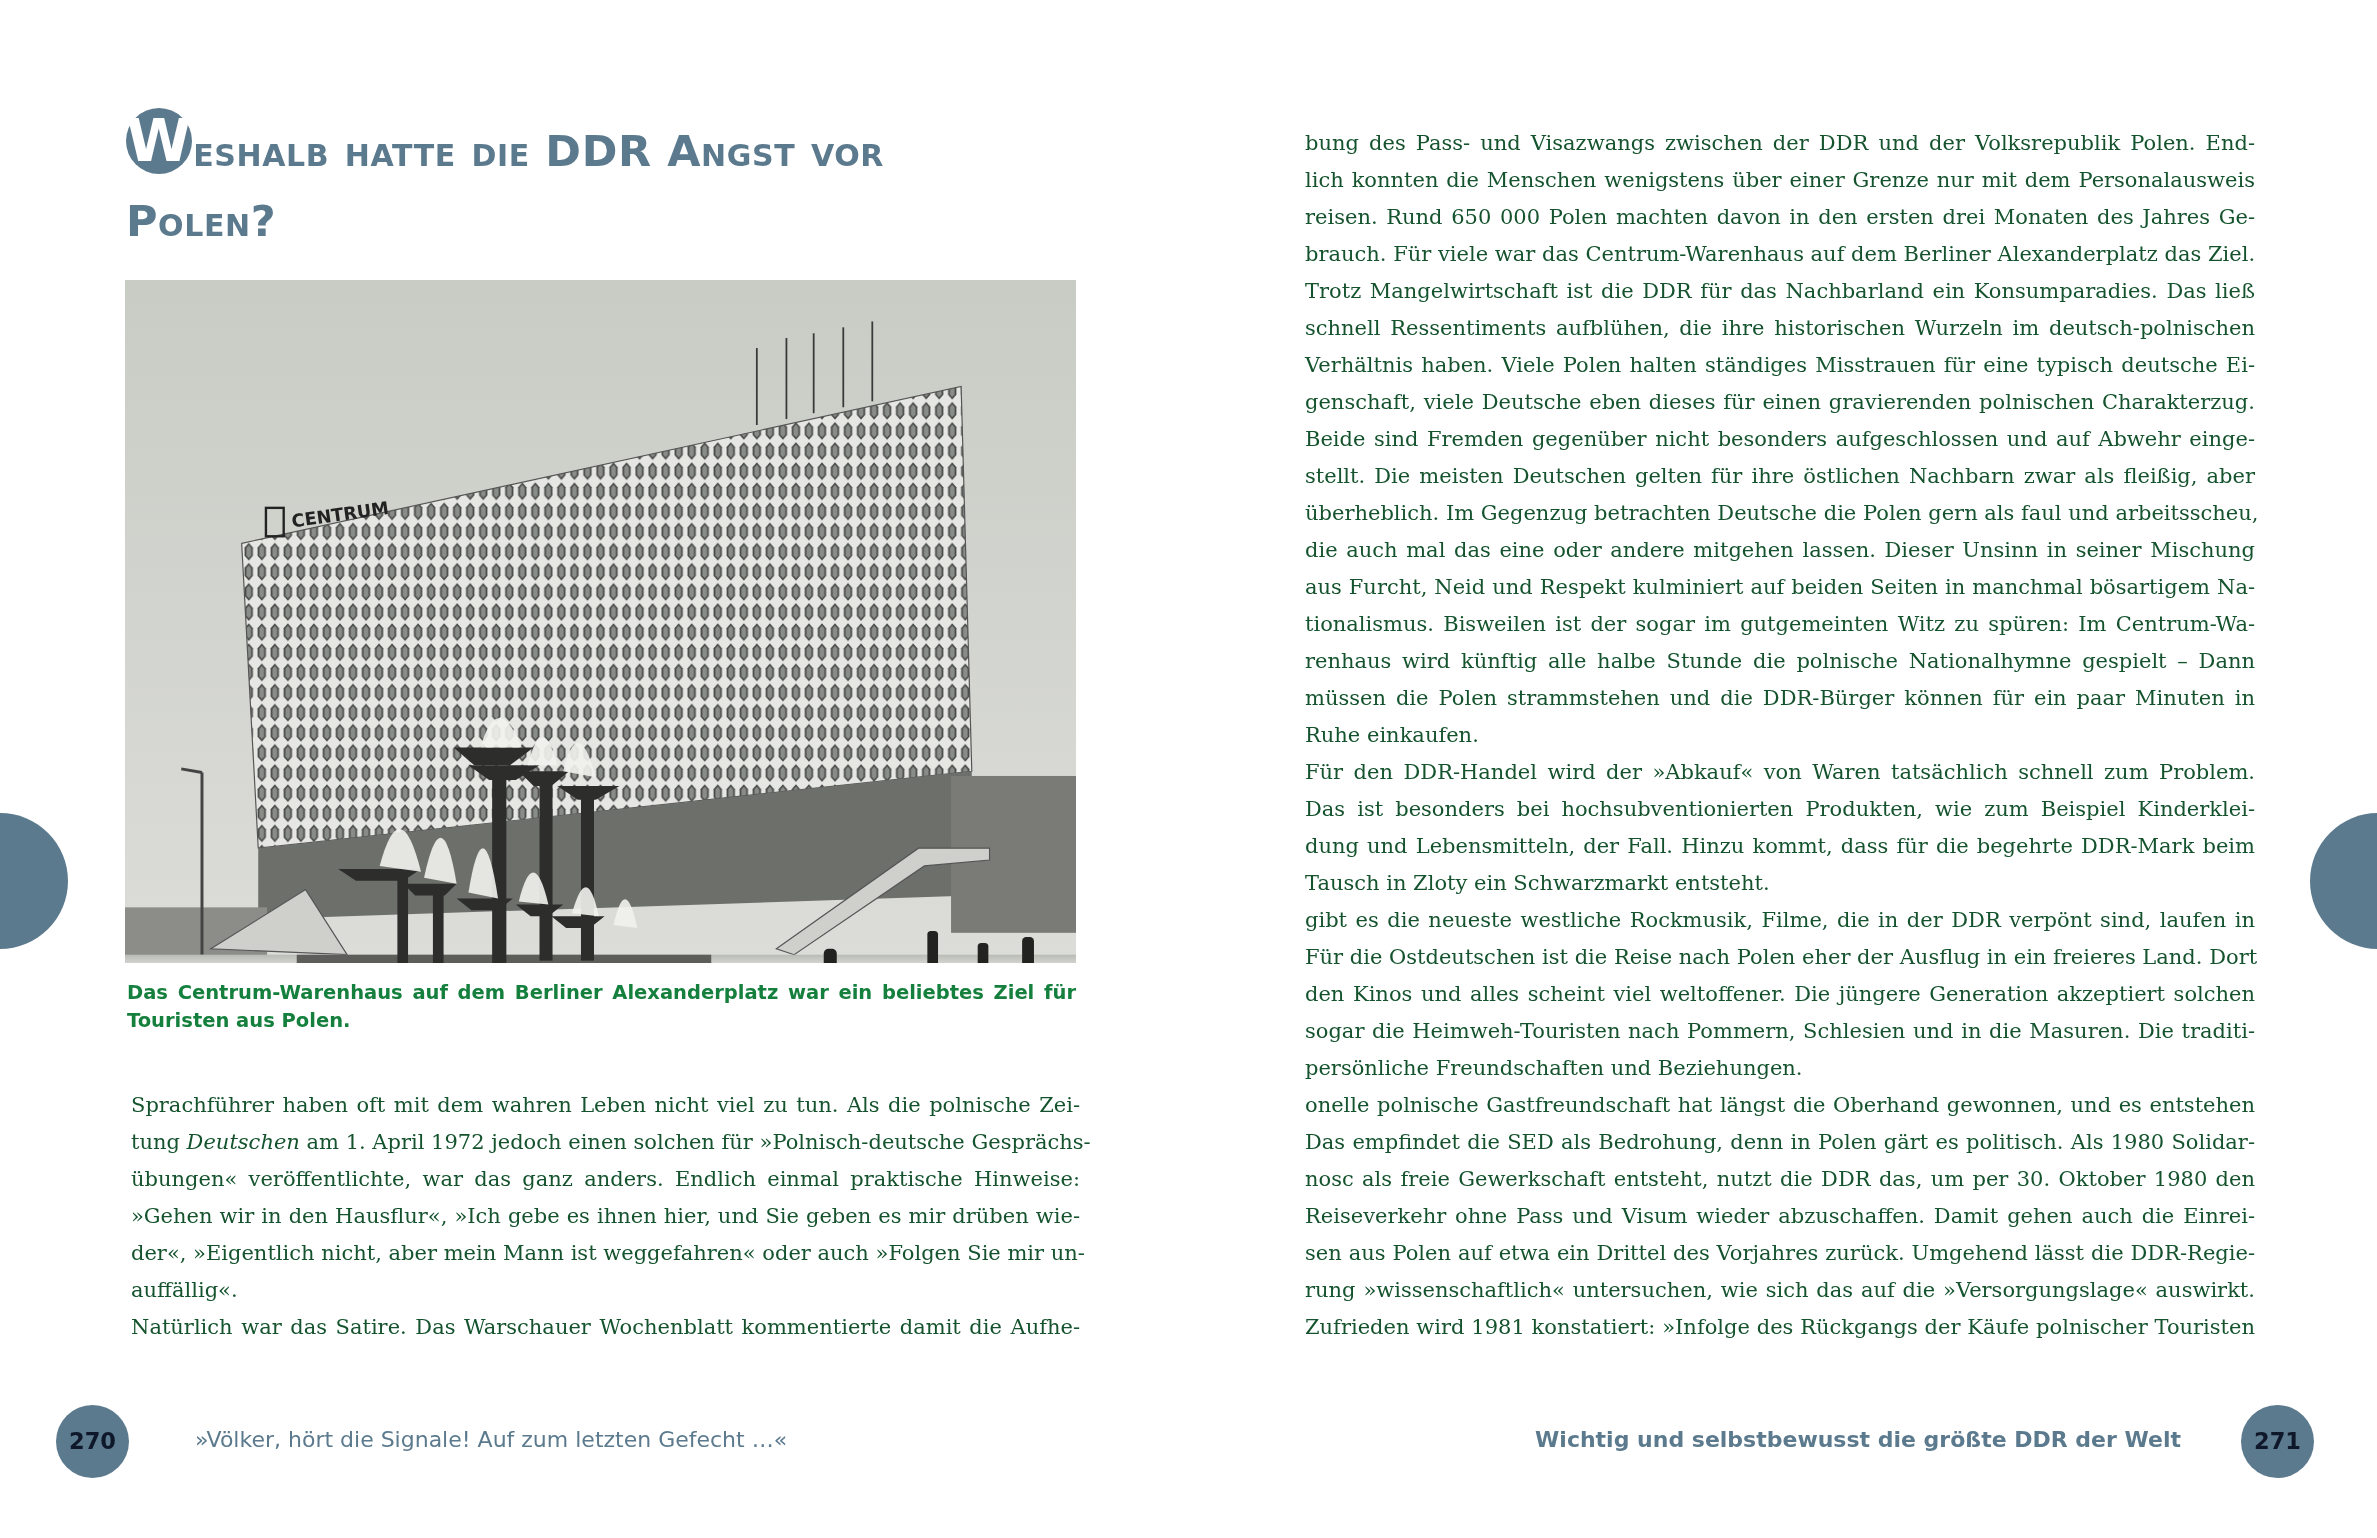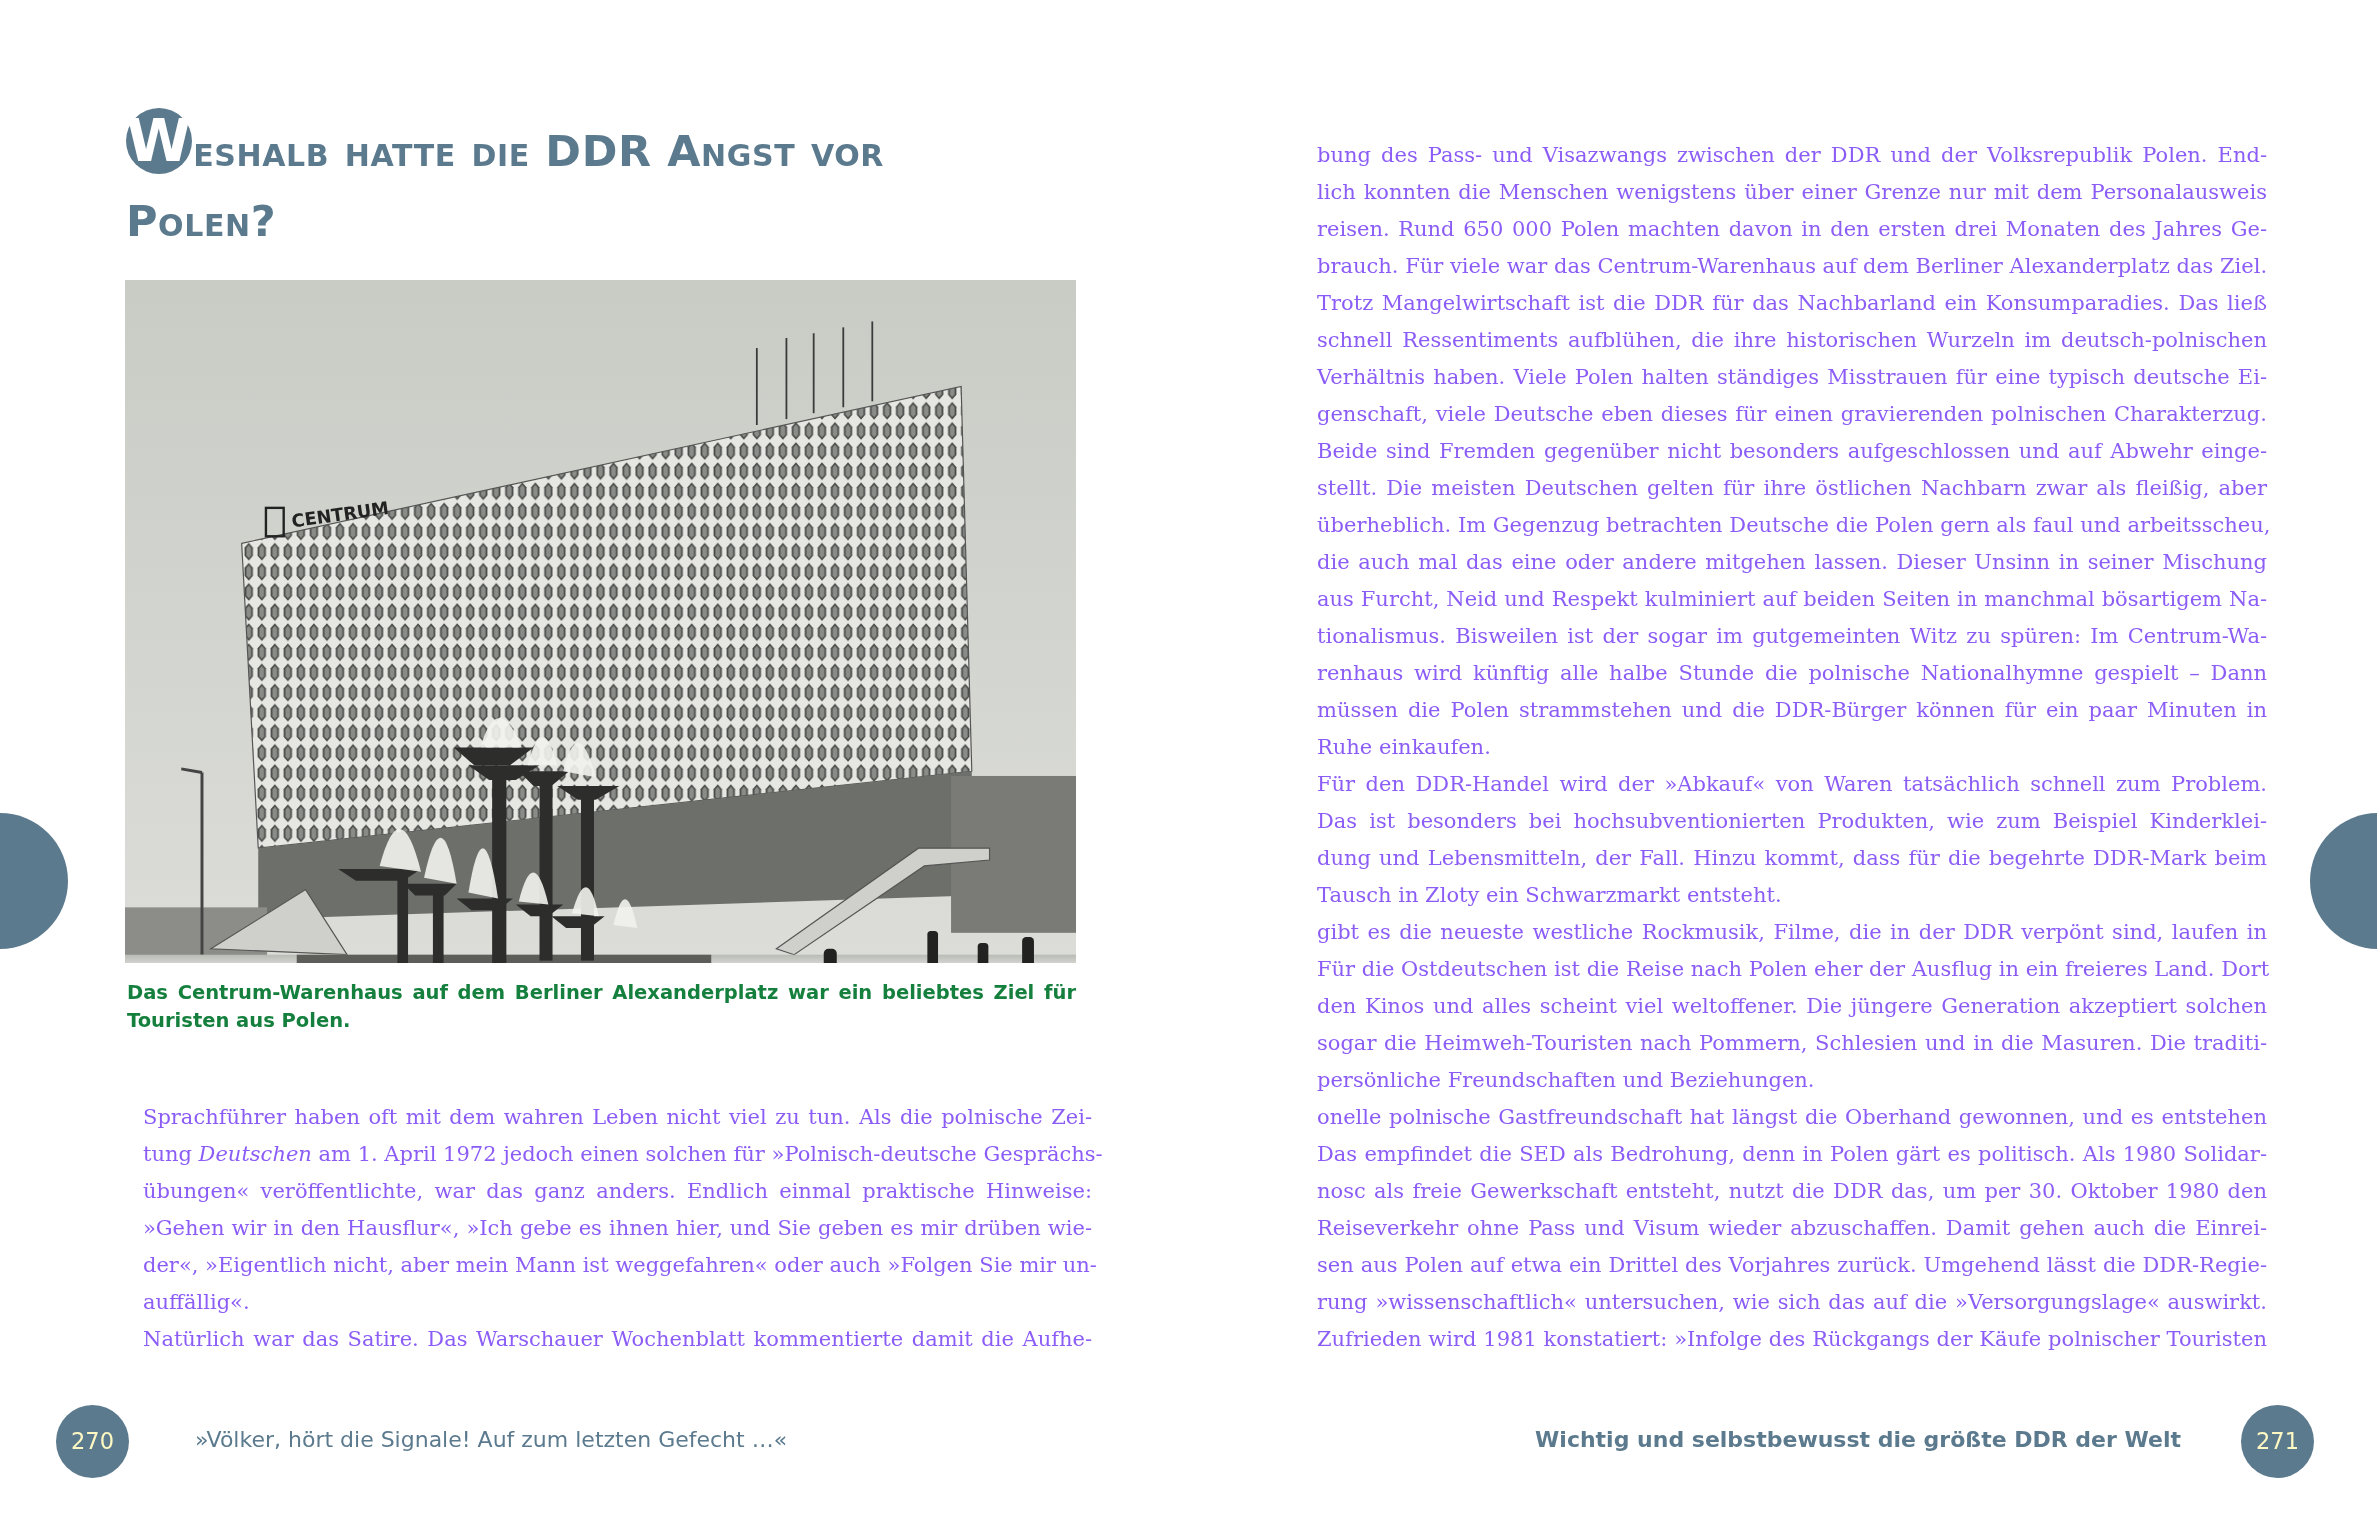--- a/index.html
+++ b/index.html
@@ -37,41 +37,41 @@
   
   .caption {
     position: absolute; left: 127px; top: 979px; width: 949px; margin: 0;
     font-family: "DejaVu Sans", sans-serif; font-weight: bold; font-size: 19.5px;
     line-height: 28px; color: #15803d; text-align: justify;
   }
 
   
   .body-col {
     position: absolute; font-family: "DejaVu Serif", serif; font-size: 21px;
-    line-height: 37px; color: #8b5cf6; text-align: justify; margin: 16px;
+    line-height: 37px; color: #14532d; text-align: justify; margin: 4px;
   }
   .body-col p { margin: 0; text-align: justify; }
   .body-col p span.line { display: block; text-align: justify; text-align-last: justify; white-space: nowrap; }
   .body-col p span.line.last { text-align-last: left; }
   .col-left { left: 127px; top: 1083px; width: 949px; }
   .col-right { left: 1301px; top: 121px; width: 950px; }
 
   
   .edge-tab {
     position: absolute; width: 136px; height: 136px; border-radius: 50%;
     background: #5c7a8e; top: 813px;
   }
   .edge-tab-left { left: -68px; }
   .edge-tab-right { left: 2310px; }
 
   
   .page-number {
     position: absolute; top: 1405px; width: 73px; height: 73px; border-radius: 50%;
-    background: #5c7a8e; color: #fef9c3; font-family: "DejaVu Sans", sans-serif;
-    font-weight: normal; font-size: 22.5px; line-height: 73px; text-align: center;
+    background: #5c7a8e; color: #0f172a; font-family: "DejaVu Sans", sans-serif;
+    font-weight: bold; font-size: 22.5px; line-height: 73px; text-align: center;
   }
   .page-number-left { left: 56px; }
   .page-number-right { left: 2241px; }
   .running-head {
     position: absolute; top: 1423px; font-family: "DejaVu Sans", sans-serif;
     font-size: 22.5px; line-height: 33px; color: #5c7a8e; white-space: nowrap;
   }
   .running-head-left { left: 195px; font-weight: normal; font-size: 22px; }
   .running-head-right { right: 196px; font-weight: bold; font-size: 22px; }
 </style>

